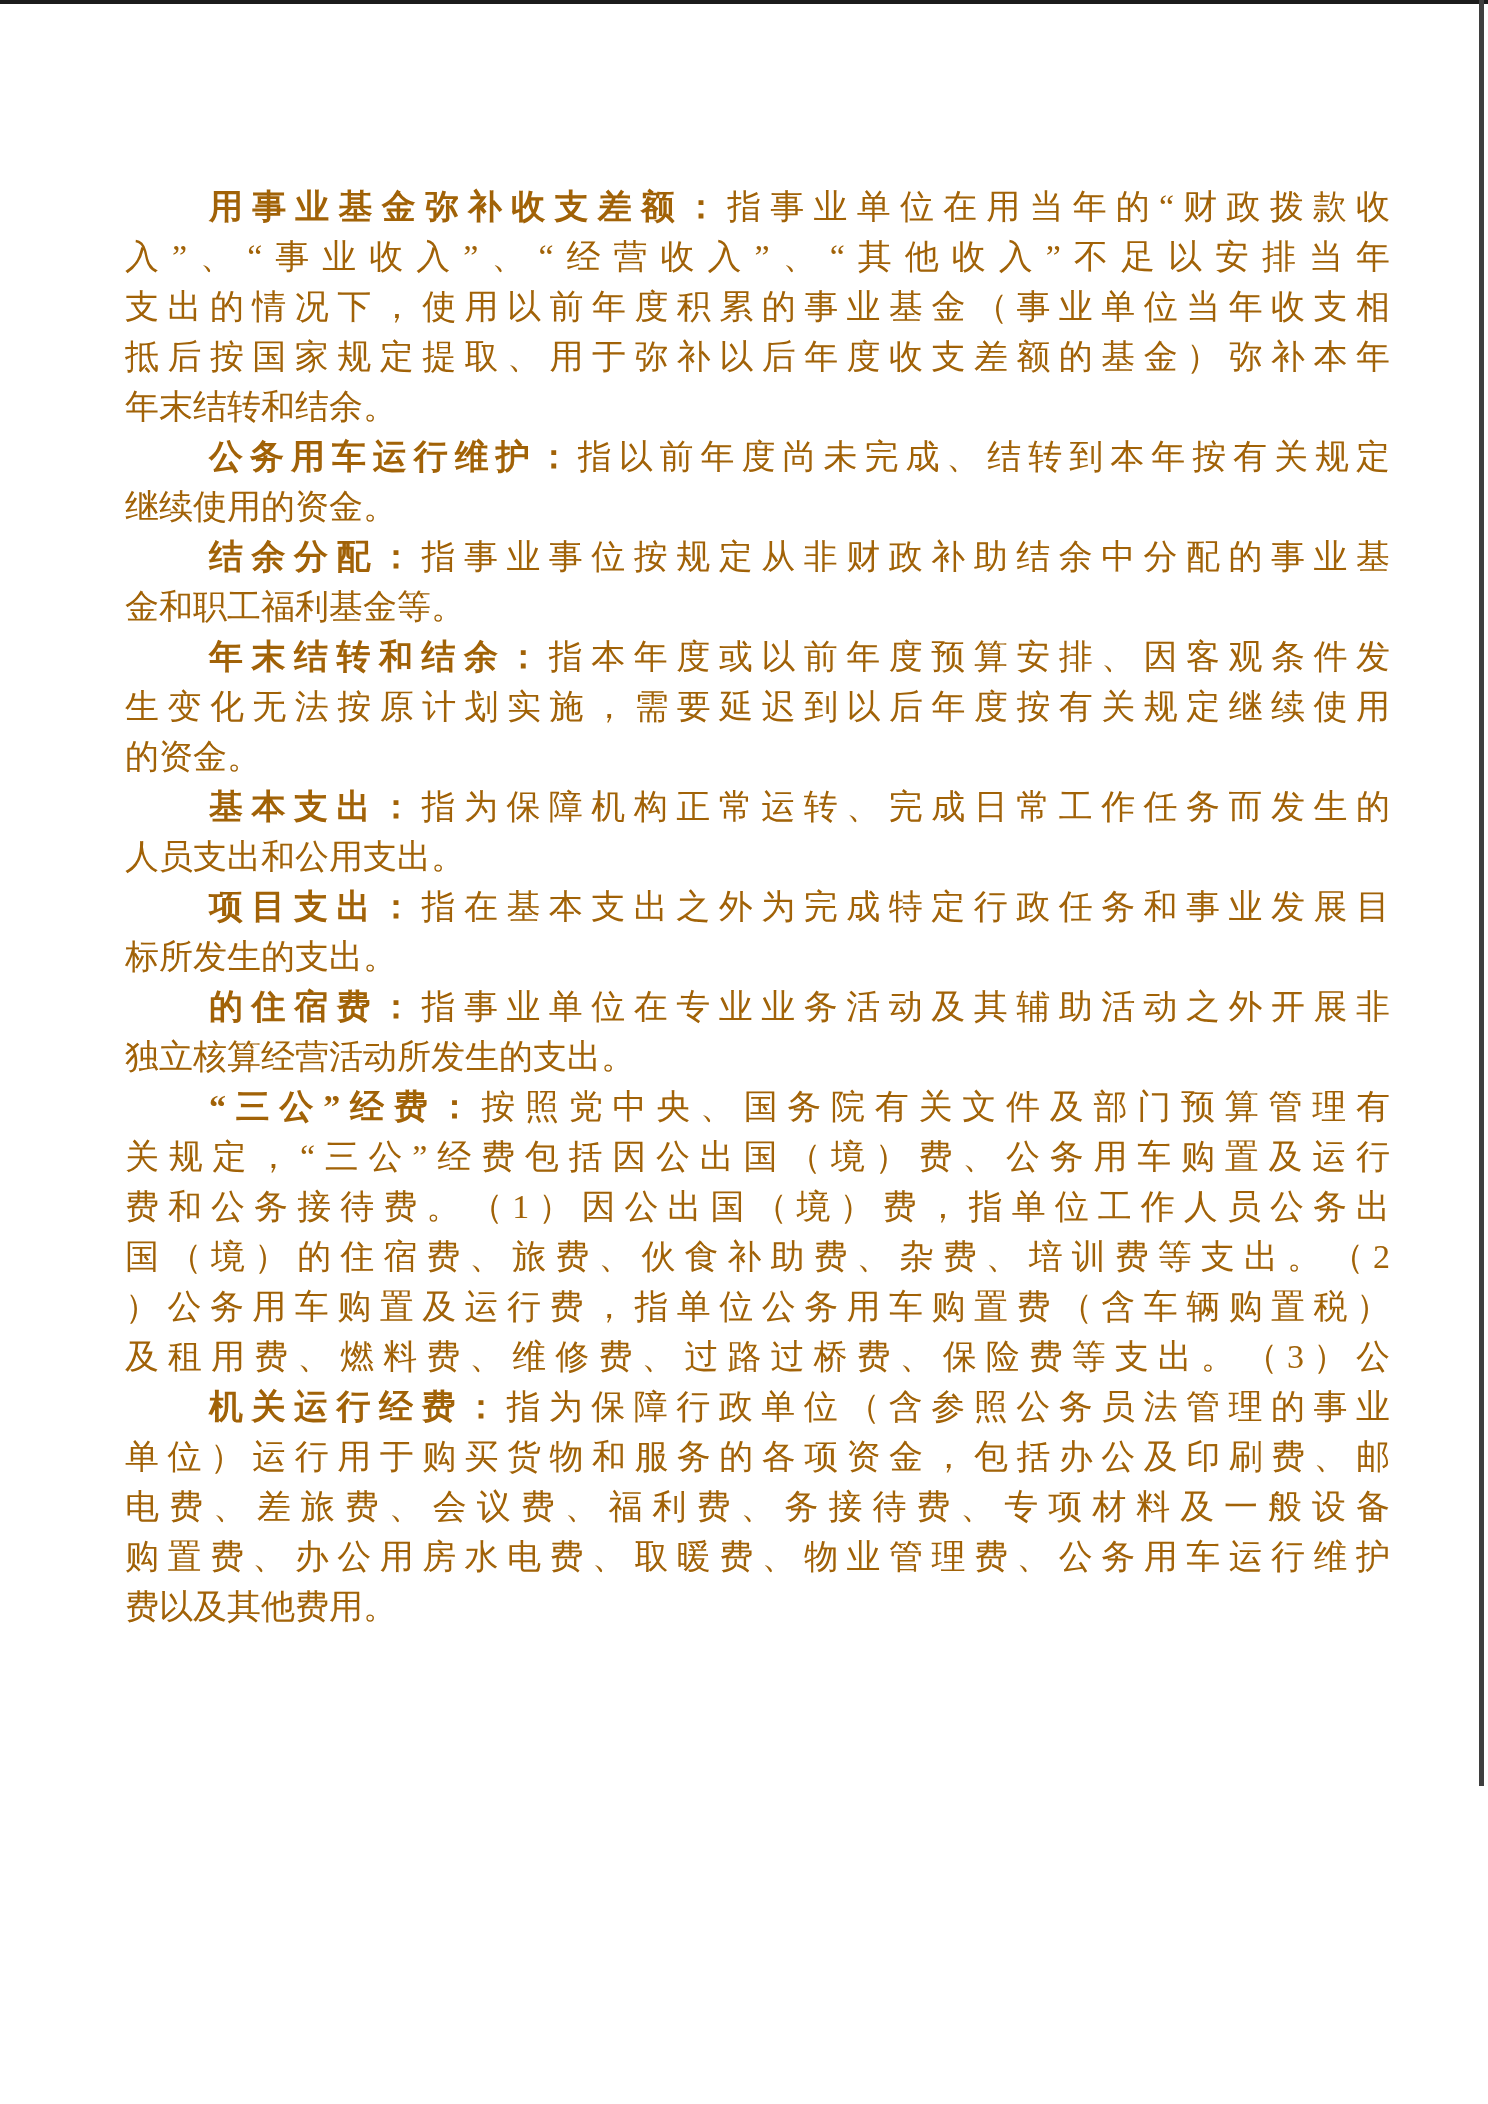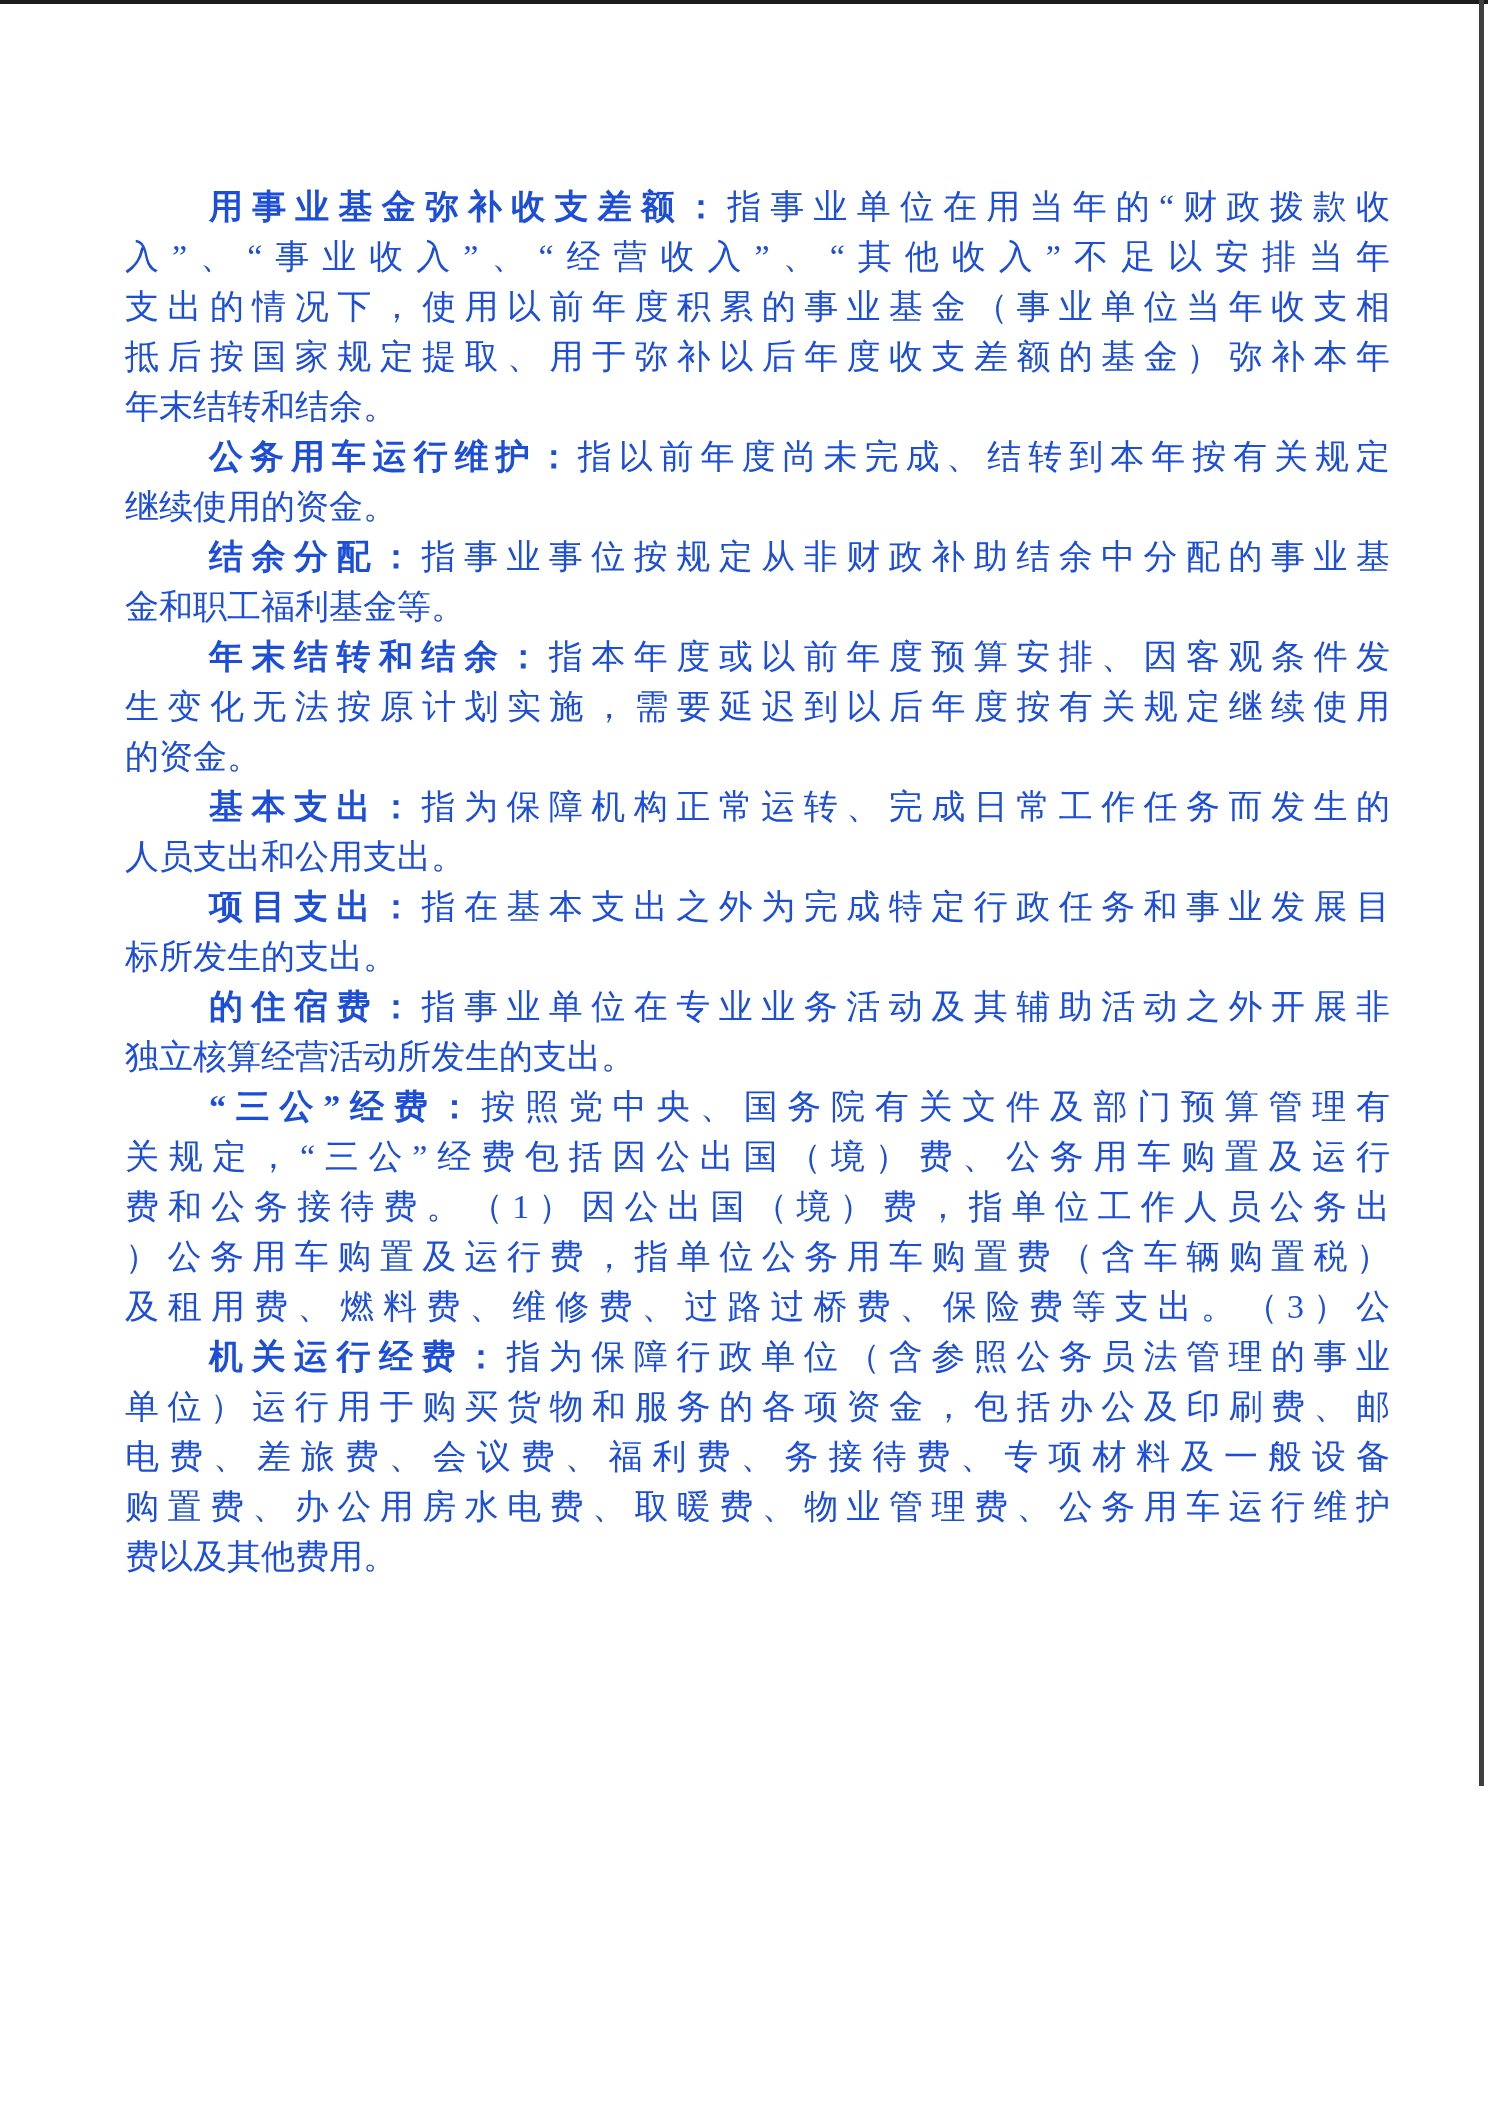--- a/index.html
+++ b/index.html
@@ -37,21 +37,21 @@
     top: 182px;
     width: 1265px;
     color: #000000;
   }
   .line {
     font-size: 34px;
     line-height: 50px;
     height: 50px;
     overflow: hidden;
     text-align: justify;
-    color: #1d4ed8;
+    color: #a16207;
   }
   .line.j {
     
     text-align-last: justify;
   }
   .line.first {
     box-sizing: border-box;
     padding-left: 84px; 
   }
   .term {
@@ -79,20 +79,21 @@
       <div class="line">的资金。</div>
       <div class="line j first"><span class="term">基本支出：</span>指为保障机构正常运转、完成日常工作任务而发生的</div>
       <div class="line">人员支出和公用支出。</div>
       <div class="line j first"><span class="term">项目支出：</span>指在基本支出之外为完成特定行政任务和事业发展目</div>
       <div class="line">标所发生的支出。</div>
       <div class="line j first"><span class="term">的住宿费：</span>指事业单位在专业业务活动及其辅助活动之外开展非</div>
       <div class="line">独立核算经营活动所发生的支出。</div>
       <div class="line j first"><span class="term">“三公”经费：</span>按照党中央、国务院有关文件及部门预算管理有</div>
       <div class="line j">关规定，“三公”经费包括因公出国（境）费、公务用车购置及运行</div>
       <div class="line j">费和公务接待费。（1）因公出国（境）费，指单位工作人员公务出</div>
+      <div class="line j">国（境）的住宿费、旅费、伙食补助费、杂费、培训费等支出。（2</div>
       <div class="line j">）公务用车购置及运行费，指单位公务用车购置费（含车辆购置税）</div>
       <div class="line j">及租用费、燃料费、维修费、过路过桥费、保险费等支出。（3）公</div>
       <div class="line j first"><span class="term">机关运行经费：</span>指为保障行政单位（含参照公务员法管理的事业</div>
       <div class="line j">单位）运行用于购买货物和服务的各项资金，包括办公及印刷费、邮</div>
       <div class="line j">电费、差旅费、会议费、福利费、务接待费、专项材料及一般设备</div>
       <div class="line j">购置费、办公用房水电费、取暖费、物业管理费、公务用车运行维护</div>
       <div class="line">费以及其他费用。</div>
     </div>
 </div>
 

